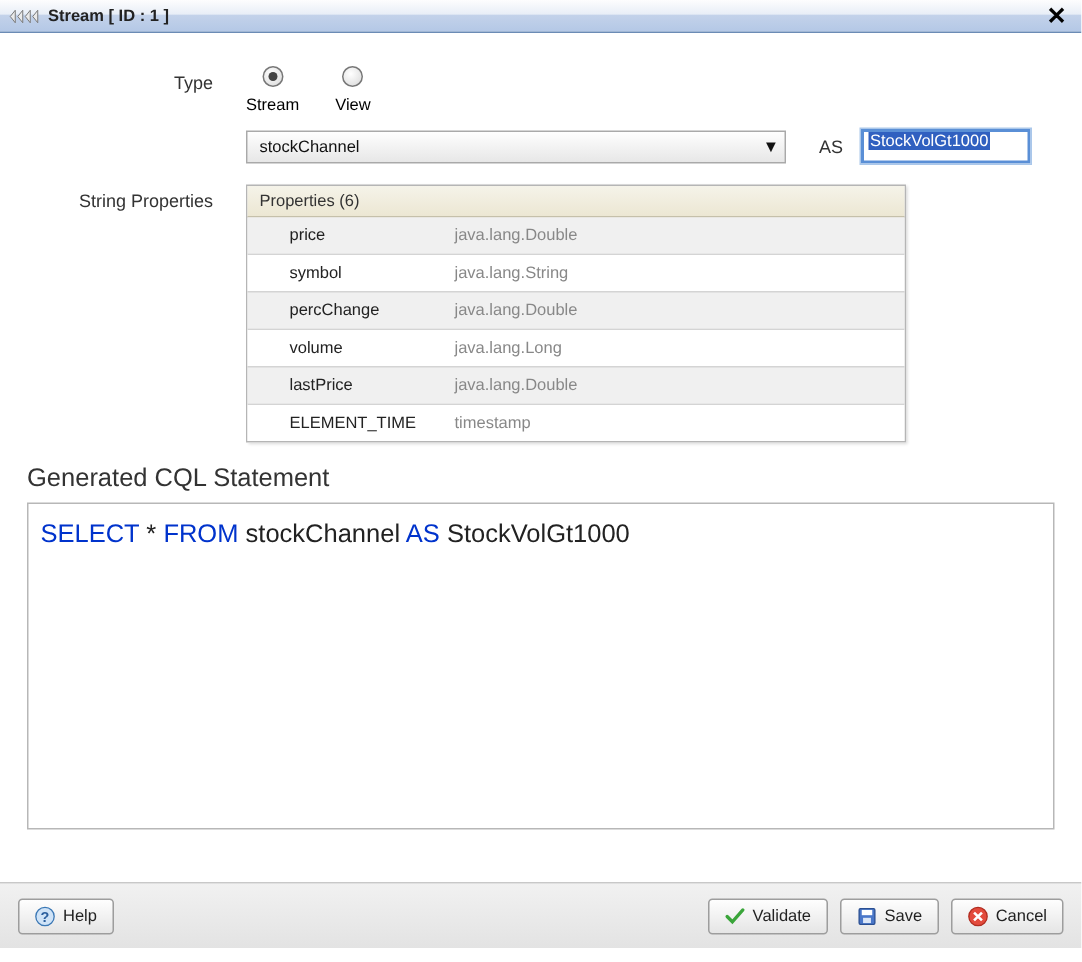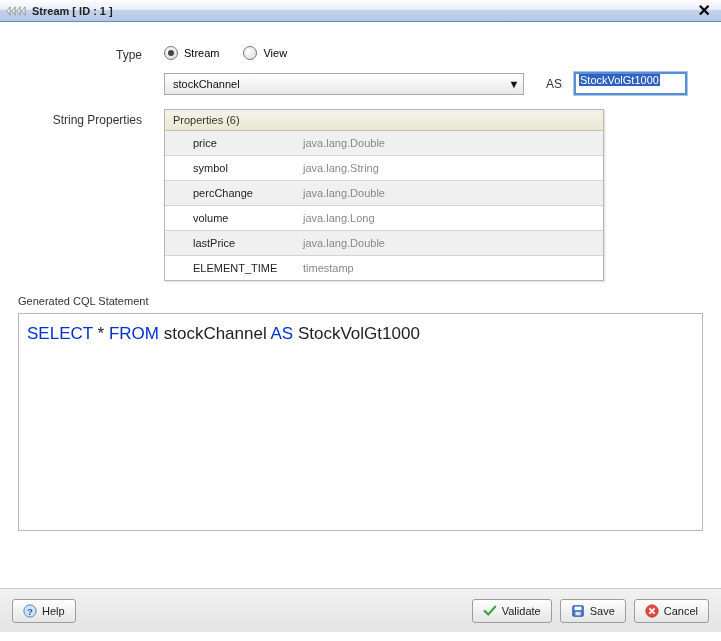--- a/index.html
+++ b/index.html
@@ -37,21 +37,21 @@
     width: 146px;
     text-align: right;
     padding-right: 22px;
     color: #333;
     font-size: 12px;
     align-self: flex-start;
     padding-top: 4px;
   }
   .field-col { flex: 1; display:flex; align-items:center; }
   .radio-group { display: flex; align-items: center; gap: 24px; }
-  .radio-item { display: flex; align-items: center; gap: 6px; cursor: pointer; }
+  .radio-item { display: flex; align-items: center; gap: 6px; cursor: pointer; flex-direction: column; }
   .radio-circle {
     width: 14px; height: 14px; border: 1px solid #777; border-radius: 50%;
     display:inline-flex; align-items:center; justify-content:center;
     background: radial-gradient(circle at 40% 35%, #fff, #d8d8d8);
   }
   .radio-circle.checked::after {
     content:''; width:6px; height:6px; background:#444; border-radius:50%;
   }
   .dropdown {
     width: 360px; height: 22px;
@@ -92,21 +92,21 @@
     display:flex; align-items:flex-end;
     padding: 6px 8px 6px 28px;
     border-top: 1px solid #d4d4d4;
     background:#fff;
     font-size:11px;
   }
   .prop-row:nth-child(odd) { background:#f0f0f0; }
   .prop-row:first-of-type { border-top:none; }
   .prop-name { width: 110px; color:#222; }
   .prop-type { color: #888; }
-  .section-title { font-size:11px; color:#333; margin: 14px 0 6px 0; }
+  .section-title { font-size:17px; color:#333; margin: 14px 0 6px 0; }
   .cql-box {
     border: 1px solid #b7b7b7;
     background:#fff;
     height: 218px;
     padding: 10px 8px;
     font-size: 17px;
     overflow:auto;
   }
   .kw { color:#0033cc; }
   .txt { color:#222; }

